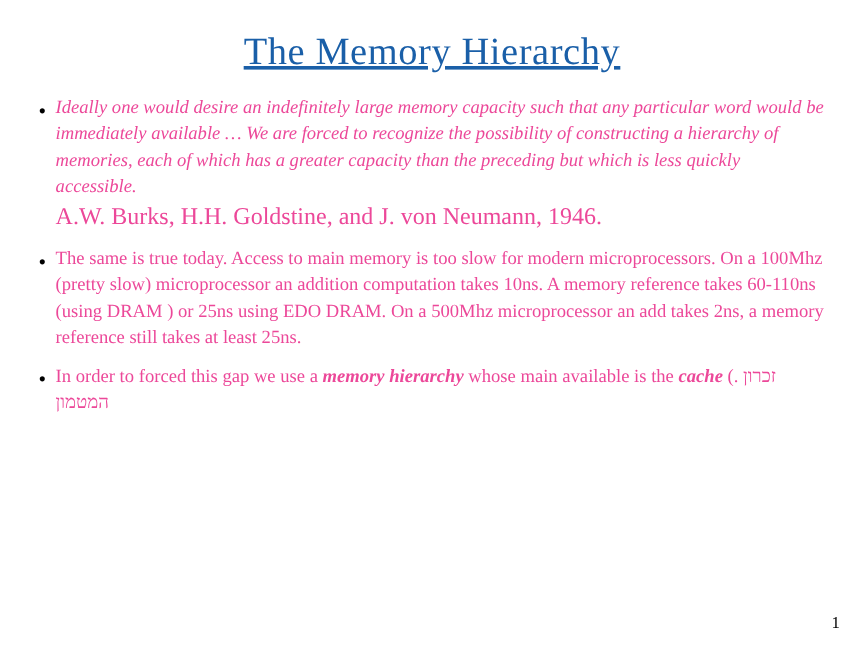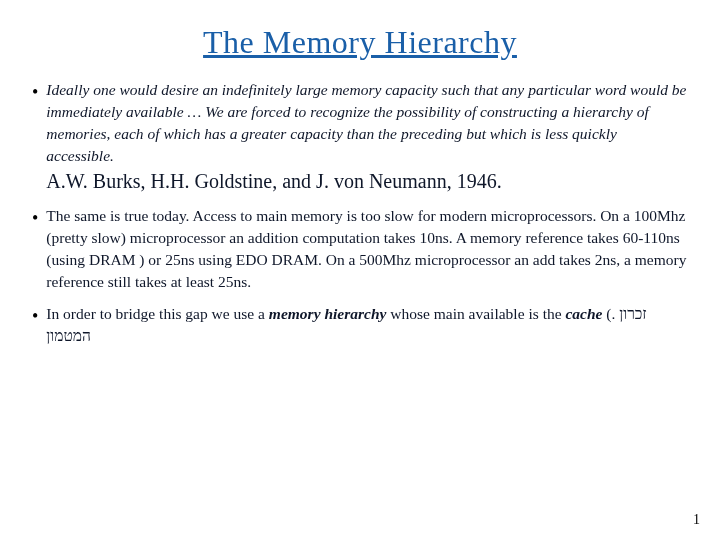--- a/index.html
+++ b/index.html
@@ -54,21 +54,21 @@
       line-height: 1.4;
       margin-right: 8px;
       margin-top: 1px;
       flex-shrink: 0;
       color: #000000;
     }
 
     .bullet-text {
       font-size: 15.5px;
       line-height: 1.42;
-      color: #0f172a;
+      color: #ec4899;
     }
 
     .bullet-text em {
       font-style: italic;
     }
 
     .bullet-text strong {
       font-weight: bold;
     }
 
@@ -121,21 +121,21 @@
       </div>
 
       <div class="bullet-item">
         <span class="bullet-dot">•</span>
         <div class="bullet-text">The same is true today. Access to main memory is too slow for modern microprocessors. On a 100Mhz (pretty slow) microprocessor an addition computation takes 10ns. A memory reference takes 60-110ns (using DRAM ) or 25ns using EDO DRAM. On a 500Mhz microprocessor an add takes 2ns, a memory reference still takes at least 25ns.</div>
       </div>
 
       <div class="bullet-item">
         <span class="bullet-dot">•</span>
         <div class="bullet-text">
-          <span>In order to bridge this gap we use a </span><strong><em>memory hierarchy</em></strong><span> whose main available is the </span><strong><em>cache</em></strong><span> (.</span>
+          <span>In order to forced this gap we use a </span><strong><em>memory hierarchy</em></strong><span> whose main available is the </span><strong><em>cache</em></strong><span> (.</span>
           <span class="hebrew-text">זכרון המטמון</span>
         </div>
       </div>
 
     </div>
   </div>
 
   <div class="page-number">1</div>
 </div>
 

